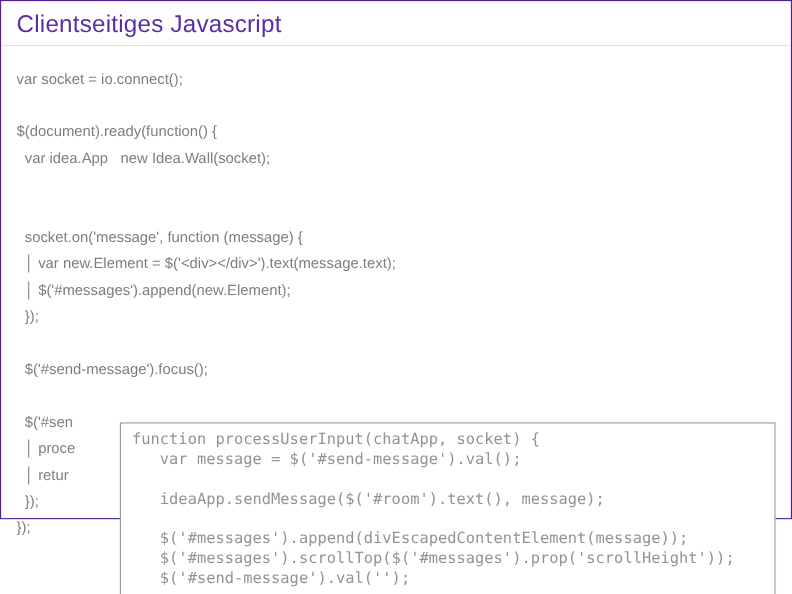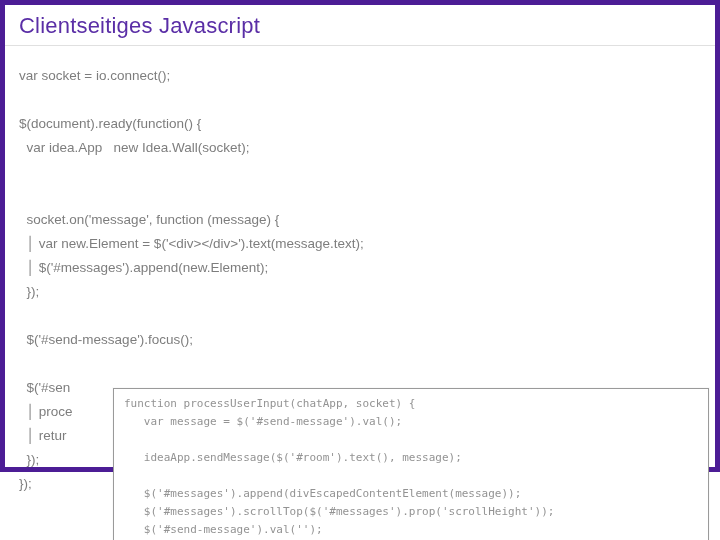--- a/index.html
+++ b/index.html
@@ -9,21 +9,21 @@
     height: 540px;
     background: #ffffff;
     font-family: "Helvetica Neue", Arial, sans-serif;
     overflow: hidden;
   }
   .slide {
     position: relative;
     width: 720px;
     height: 472px;
     box-sizing: border-box;
-    border: 5px solid #4c1d95;
+    border: 1px solid #4c1d95;
     background: #fff;
   }
   .title-wrap {
     padding: 8px 14px 6px 14px;
     border-bottom: 1px solid #e0e0e0;
   }
   .title {
     color: #5a2ea6; 
     font-size: 22px;
     font-weight: 400;
@@ -47,21 +47,21 @@
     left: 108px;
     top: 342px;
     width: 574px;
     background: #fff;
     border: 1px solid #9a9a9a;
     box-shadow: 0 0 0 1px rgba(0,0,0,0.02);
     padding: 6px 10px 8px 10px;
   }
   .overlay .ocode {
     font-family: Consolas, "DejaVu Sans Mono", Menlo, monospace;
-    font-size: 11px;
+    font-size: 14px;
     line-height: 18px;
     white-space: pre;
     color: #8a8a8a;
     filter: blur(0.55px);
     opacity: 0.92;
   }
 </style>
 </head>
 <body>
 

